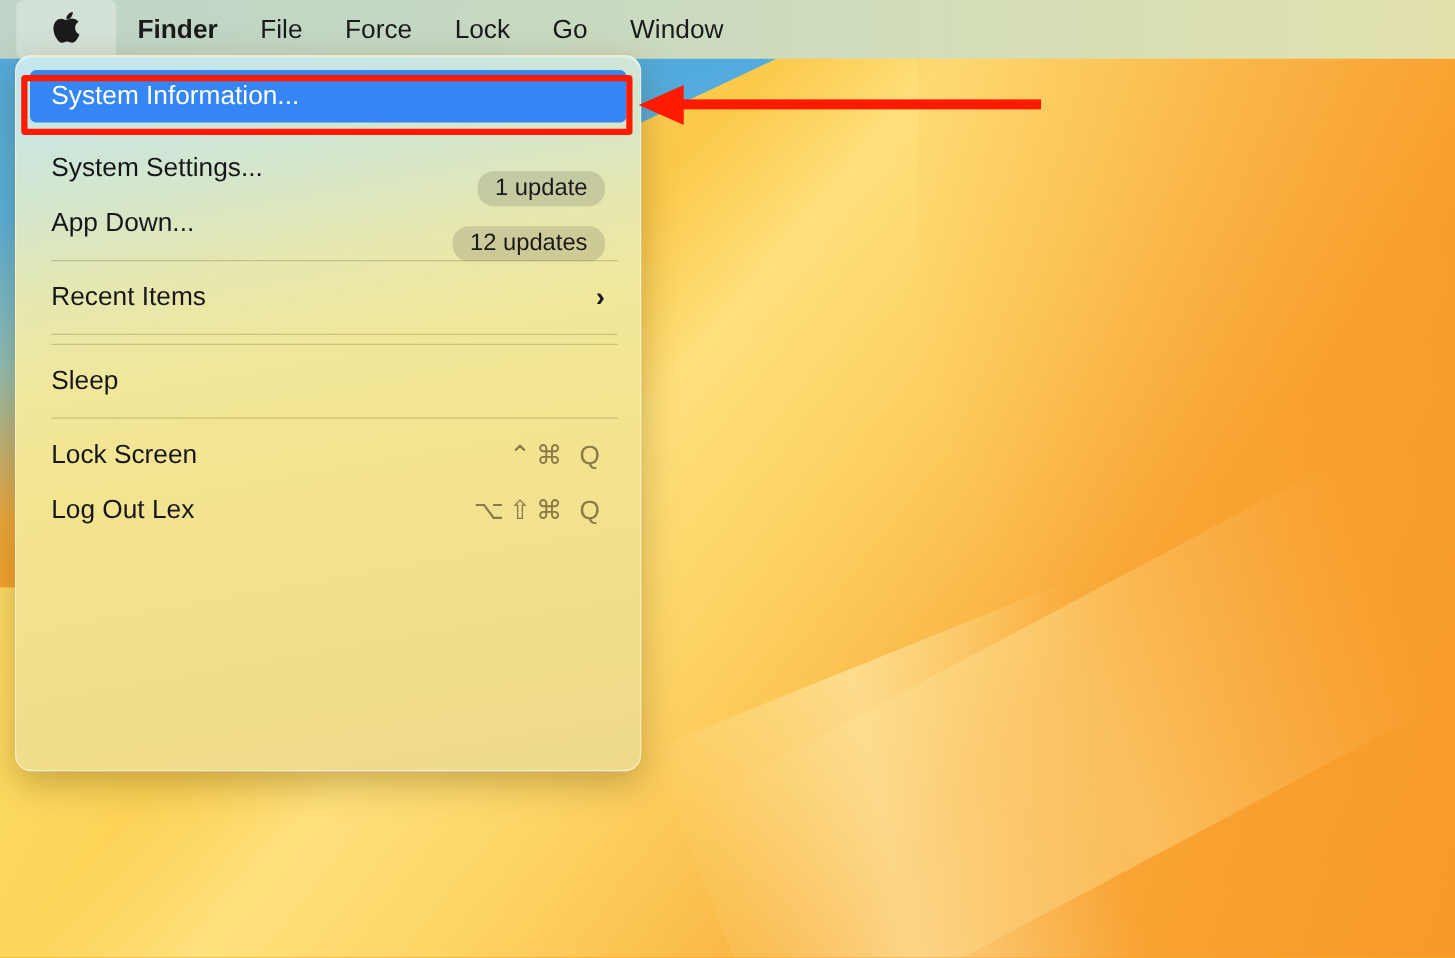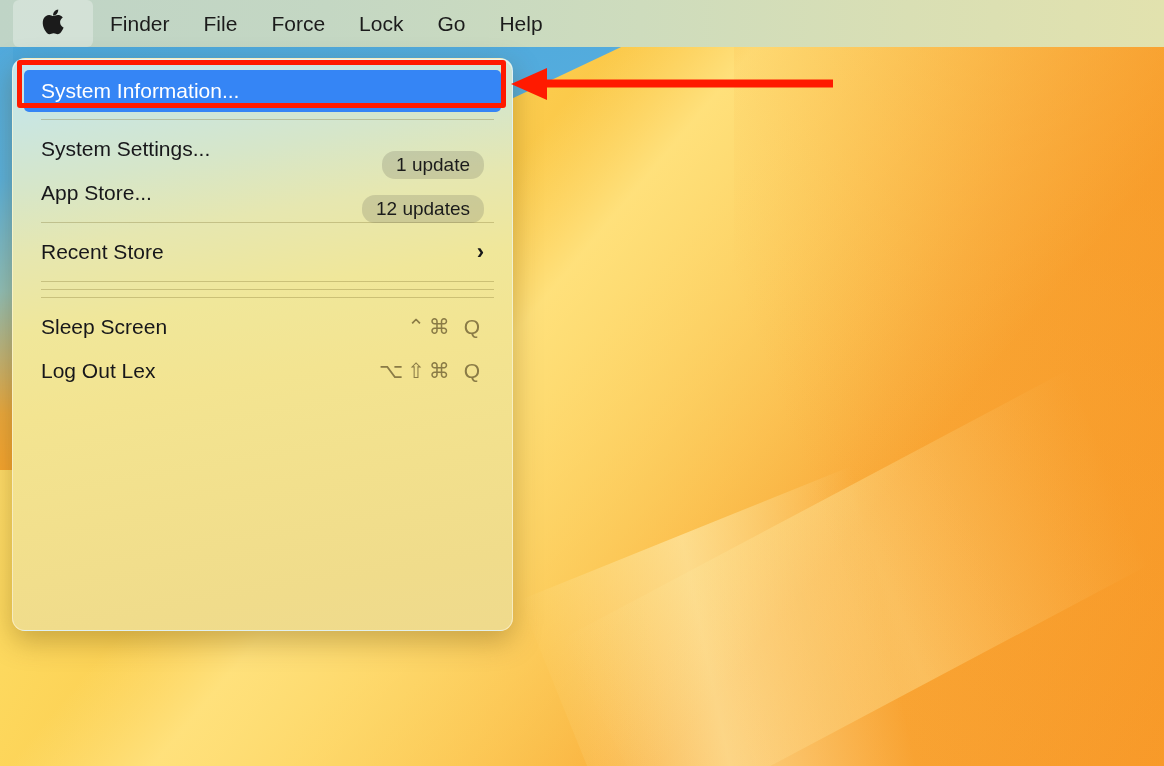--- a/index.html
+++ b/index.html
@@ -74,25 +74,25 @@
     border-radius:6px;
     margin-left:13px;
   }
   #apple-btn svg { display:block; }
   .mb-item {
     font-size:21px; color:#1b1b1b;
     padding:0 17px;
     line-height:47px;
     white-space:nowrap;
   }
-  .mb-item.bold { font-weight:normal; }
+  .mb-item.bold { font-weight:bold; }
 
   
   #apple-menu {
-    position:absolute; left:12px; top:58px;
+    position:absolute; left:12px; top:44px;
     width:501px; height:573px;
     border-radius:13px;
     background:linear-gradient(170deg,
         #C4E6EE 0%,
         #C9E6E2 9%,
         #D6E6C9 20%,
         #E6E7B0 30%,
         #F0E79A 42%,
         #F3E491 55%,
         #F2E08D 72%,
@@ -183,65 +183,68 @@
         <path fill="#1b1b1b" d="M17.2 5.9c-2.1-.12-3.9 1.18-4.9 1.18-1 0-2.55-1.12-4.2-1.09-2.16.03-4.16 1.25-5.27 3.19-2.25 3.9-.58 9.68 1.61 12.85 1.07 1.55 2.35 3.29 4.04 3.23 1.62-.06 2.23-1.05 4.19-1.05 1.95 0 2.5 1.05 4.21 1.02 1.74-.03 2.84-1.58 3.9-3.14 1.23-1.8 1.74-3.54 1.77-3.63-.04-.02-3.4-1.3-3.43-5.16-.03-3.23 2.64-4.78 2.76-4.86-1.51-2.22-3.86-2.47-4.68-2.53z"></path>
       </svg>
     </span>
   </div>
 
   <div class="mb-item bold">Finder</div>
   <div class="mb-item">File</div>
   <div class="mb-item">Force</div>
   <div class="mb-item">Lock</div>
   <div class="mb-item">Go</div>
-  <div class="mb-item">Help</div>
+  <div class="mb-item">Window</div>
 </div>
 
 <div id="apple-menu">
 
   <div style="height:11px"></div>
 
   <div class="mi highlight first">
     <span class="label">System Information...</span>
   </div>
 
   <div class="sep"></div>
 
   <div class="mi">
     <span class="label">System Settings...</span>
     <span class="spacer"></span>
     <span class="badge">1 update</span>
   </div>
 
   <div class="mi">
-    <span class="label">App Store...</span>
+    <span class="label">App Down...</span>
     <span class="spacer"></span>
     <span class="badge">12 updates</span>
   </div>
 
   <div class="sep"></div>
 
   <div class="mi">
-    <span class="label">Recent Store</span>
+    <span class="label">Recent Items</span>
     <span class="spacer"></span>
     <span class="chevron">›</span>
   </div>
 
   <div class="sep"></div>
 
 
   <div class="sep"></div>
 
-
-
-
-  <div class="sep"></div>
-
-  <div class="mi">
-    <span class="label">Sleep Screen</span>
+  <div class="mi">
+    <span class="label">Sleep</span>
+  </div>
+
+
+
+  <div class="sep"></div>
+
+  <div class="mi">
+    <span class="label">Lock Screen</span>
     <span class="spacer"></span>
     <span class="shortcut">⌃⌘ Q</span>
   </div>
 
   <div class="mi">
     <span class="label">Log Out Lex</span>
     <span class="spacer"></span>
     <span class="shortcut">⌥⇧⌘ Q</span>
   </div>
 

